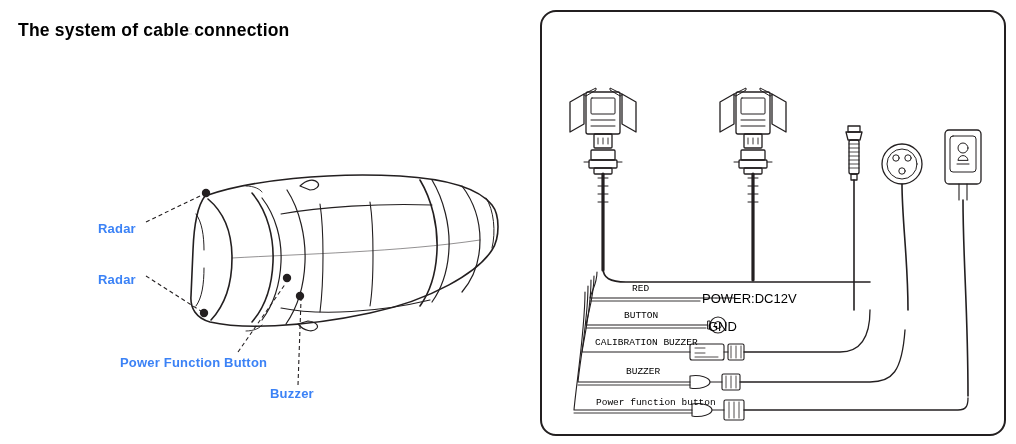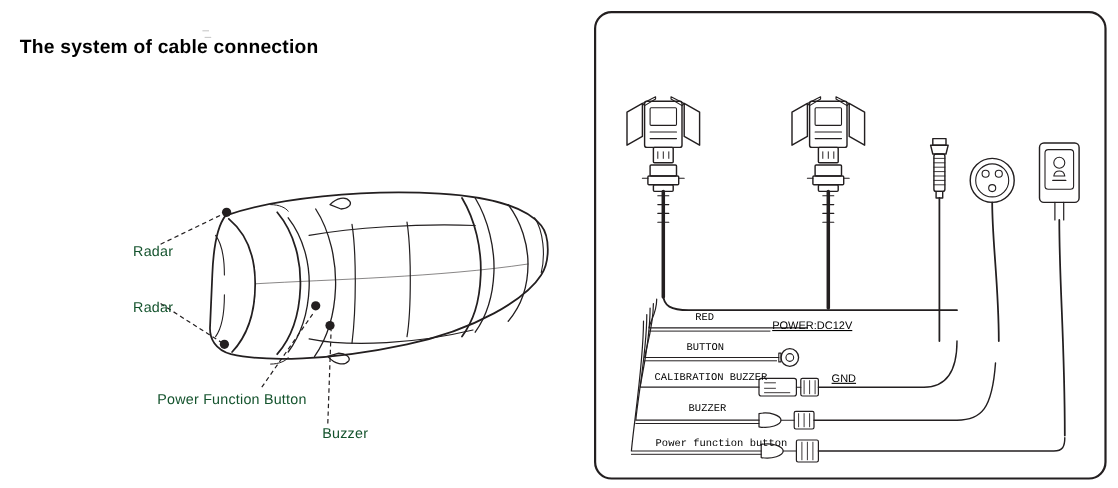--- a/index.html
+++ b/index.html
@@ -19,26 +19,25 @@
     position: absolute;
     left: 0; top: 0;
     width: 1016px;
     height: 444px;
   }
   .abs { position: absolute; }
 
   
   .lbl {
     position: absolute;
-    font-weight: normal;
+    font-weight: bold;
     font-size: 13px;
     letter-spacing: 0.2px;
     white-space: nowrap;
-    color: #14532d;
-    margin-left: 23px;
+    color: #3b82f6;
   }
   #lbl-radar-1 { left: 98px;  top: 221px; }
   #lbl-radar-2 { left: 98px;  top: 272px; }
   #lbl-pfb     { left: 120px; top: 355px; }
   #lbl-buzzer  { left: 270px; top: 386px; }
 
   
   #panel {
     position: absolute;
     left: 540px;
@@ -46,21 +45,21 @@
     width: 466px;
     height: 426px;
     border: 2px solid #231f20;
     border-radius: 16px;
     box-sizing: border-box;
     background: #fff;
   }
   #panel-title {
     position: absolute;
     left: 18px;
-    top: 32px;
+    top: 20px;
     font-size: 17.5px;
     font-weight: bold;
     letter-spacing: 0.2px;
     white-space: nowrap;
   }
 
   
   .wirelbl {
     position: absolute;
     font-size: 9.5px;
@@ -69,27 +68,26 @@
     white-space: nowrap;
   }
   #wl-red   { left: 632px; top: 283px; }
   #wl-black { left: 624px; top: 310px; }
   #wl-calib { left: 595px; top: 337px; }
   #wl-buzz  { left: 626px; top: 366px; }
   #wl-pfb   { left: 596px; top: 397px; }
 
   .annot {
     position: absolute;
-    font-size: 10px;
+    font-size: 13px;
     color: #000;
     white-space: nowrap;
-    text-decoration: underline;
   }
   #an-power { left: 702px; top: 291px; }
-  #an-gnd   { left: 756px; top: 319px; margin-top: 20px; }
+  #an-gnd   { left: 708px; top: 319px; }
 
   svg { display: block; }
 </style>
 </head>
 <body>
 
 <div id="stage">
 
   <svg id="car-svg" class="abs" style="left:0px; top:0px;" width="540" height="444" viewBox="0 0 540 444">
     <g fill="none" stroke="#231f20" stroke-width="1.6" stroke-linejoin="round" stroke-linecap="round">

